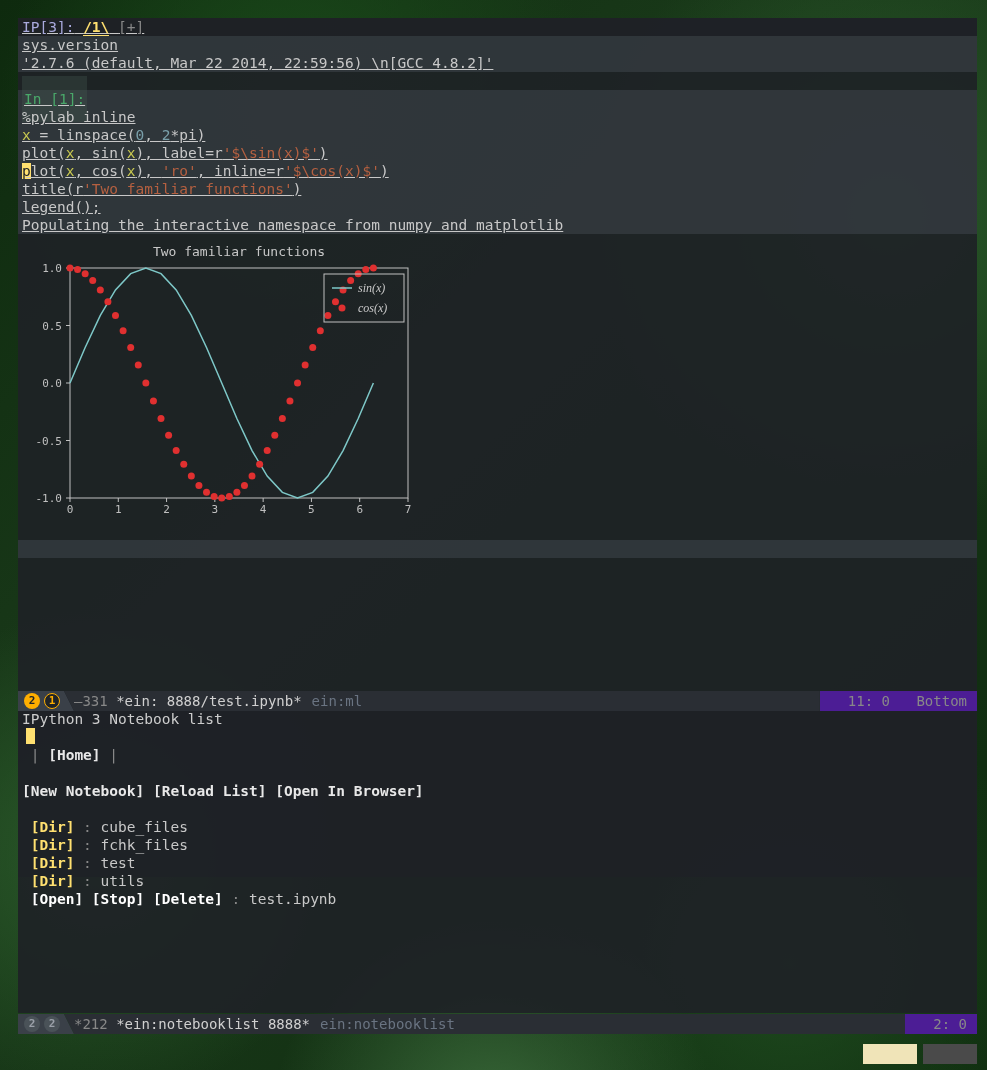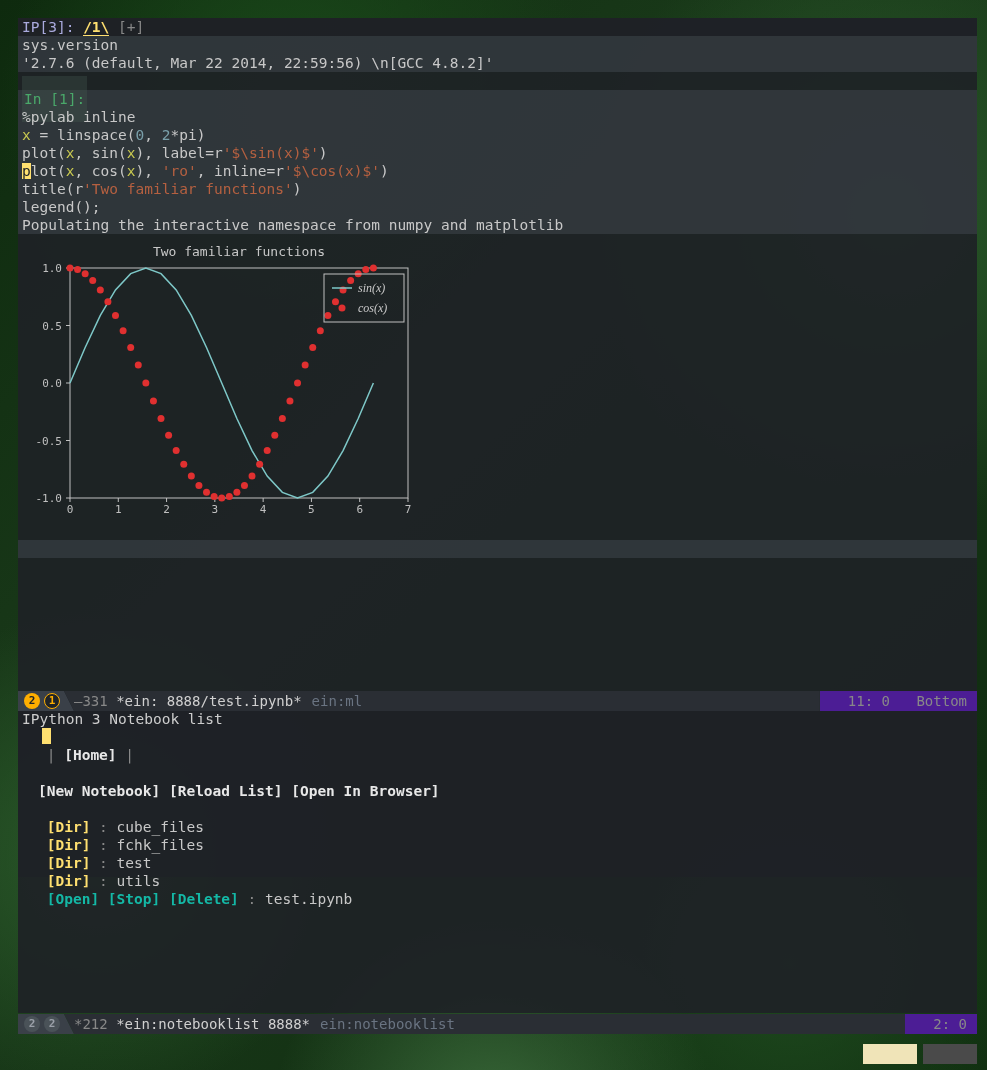--- a/index.html
+++ b/index.html
@@ -25,21 +25,21 @@
       radial-gradient(circle at 30% 10%, #1a4a1a 0%, transparent 25%),
       linear-gradient(135deg,#0e2a0e,#1a3a1a 40%,#0e2a0e);
     z-index: 0;
   }
   .pane {
     position: absolute;
     left: 18px; right: 10px;
     background: rgba(30,34,38,0.92);
     color: #c8c8c8;
   }
-  .pane-top { top: 18px; height: 859px; }
+  .pane-top { top: 18px; height: 859px; text-decoration: underline; }
   .pane-bottom { top: 710px; height: 303px; }
   .tabbar {
     padding: 0 4px;
     color: #c8c8c8;
     background: rgba(30,34,38,0.92);
   }
   .tab-ip { color:#aad; }
   .tab-active { color:#ffe070; border-bottom: 1px solid #ffe070; font-weight:bold;}
   .tab-plus { color:#888; }
   .cell-hl {
@@ -96,26 +96,26 @@
   .ml-mid .buf { color:#d0d0d0; font-weight:normal; }
   .ml-mid .mode { color:#6a7482; margin-left:10px;}
   .ml-right {
     background: #4c1d95;
     color:#888;
     padding: 0 10px;
   }
   .ml-right span { margin-left: 18px; }
   .nb-title { color:#cccccc; padding:0 4px; }
   .nb-cursor { display:inline-block; width:9px; height:16px; background:#ffe070; margin-left:4px; vertical-align: -2px;}
-  .nb-line { padding: 0 20px; }
+  .nb-line { padding: 0 4px; }
   .nb-home { color:#e8e8e8; font-weight:bold;}
   .nb-pipe { color:#888; }
   .nb-action { color:#e8e8e8; font-weight:bold;}
   .nb-dir { color:#ffe070; font-weight:bold;}
-  .nb-open { color:#14b8a6; font-weight:bold;}
+  .nb-open { color:#ffffff; font-weight:bold;}
   .nb-sep { color:#888; }
   .nb-name { color:#c8c8c8; }
   .title-text { fill:#c8c8c8; font-size:13px; }
   .legend-box { fill:none; stroke:#c0c0c0; stroke-width:1;}
   .legend-text { fill:#c8c8c8; font-size:12px; font-style:italic; font-family: "Georgia",serif;}
   .bottom-bar {
     position:absolute; left:0; right:0; bottom:0; height:30px;
     display:flex; justify-content:flex-end; gap:6px;
     padding-right:10px;
     z-index:4;

